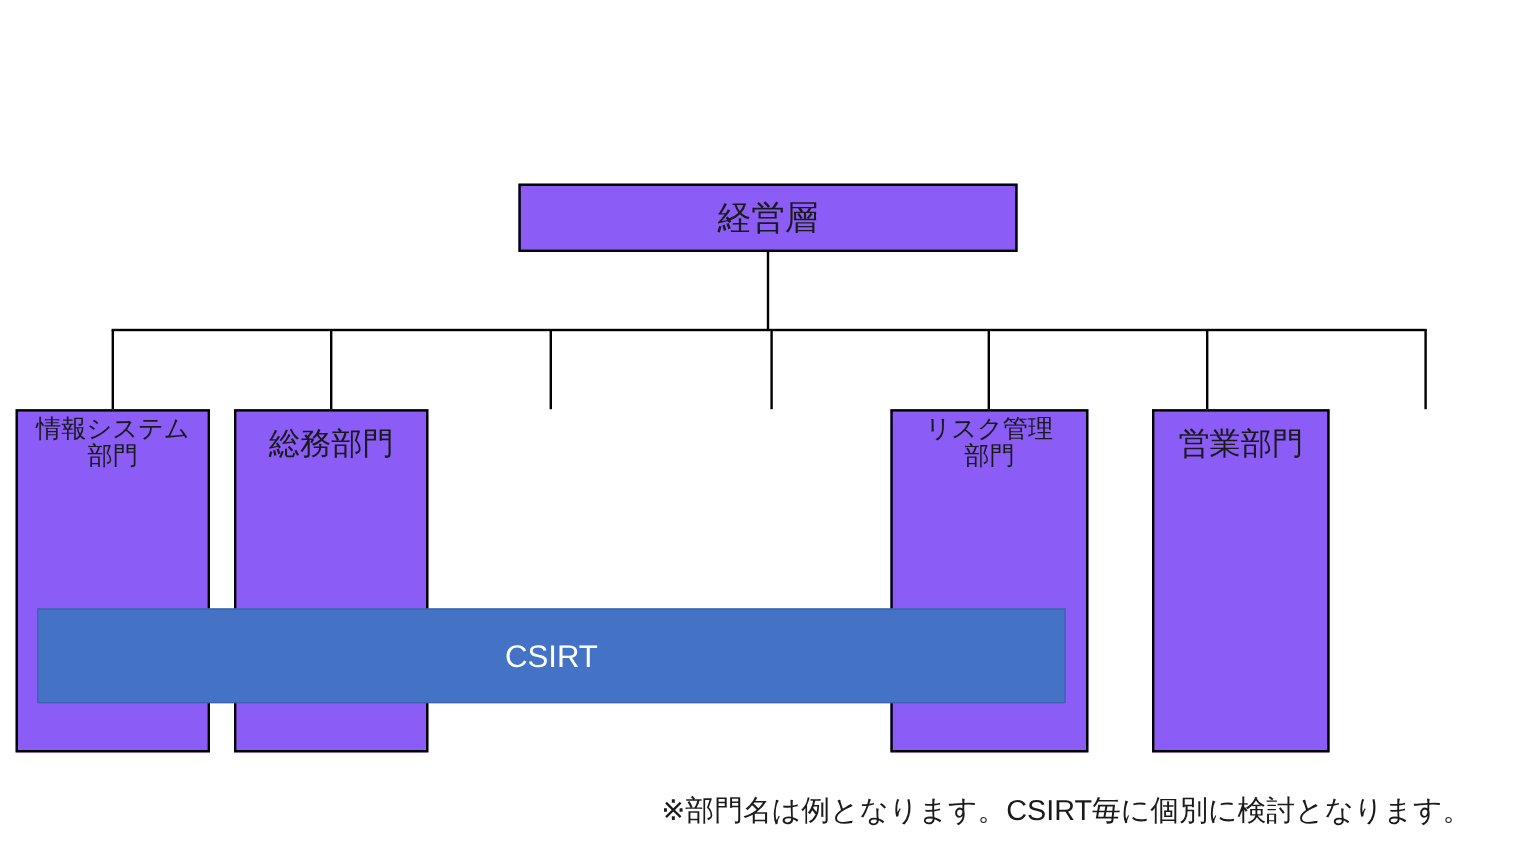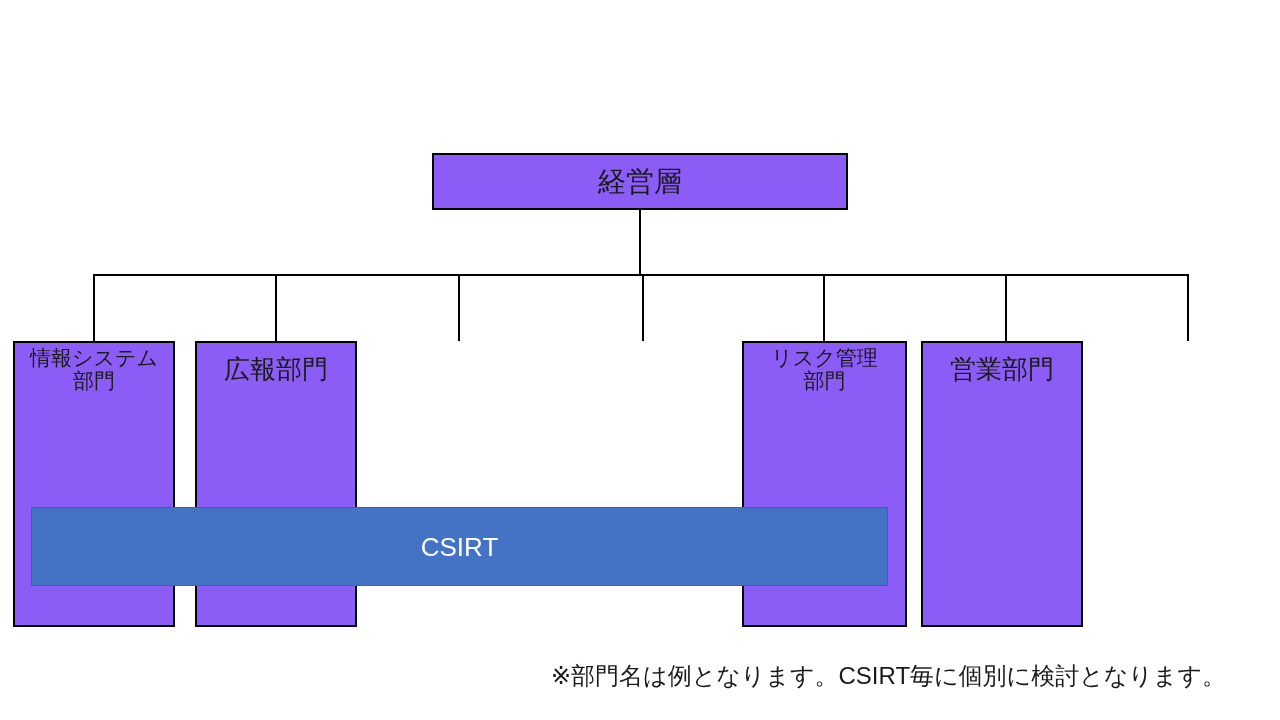--- a/index.html
+++ b/index.html
@@ -64,21 +64,21 @@
   }
   .dept-label.latin {
     font-size: 28px;
   }
 
   .d1 { left: 13px;   width: 162px; }
   .d2 { left: 195px;  width: 162px; }
   .d3 { left: 377px;  width: 165px; }
   .d4 { left: 562px;  width: 164px; }
   .d5 { left: 742px;  width: 165px; }
-  .d6 { left: 921px;  width: 162px; }
+  .d6 { left: 960px;  width: 148px; }
   .d7 { left: 1108px; width: 159px; }
 
   
   .line {
     position: absolute;
     background: #000000;
   }
   .riser      { left: 639px;  top: 210px; width: 2px;    height: 65px; }
   .crossbar   { left: 93px;   top: 274px; width: 1096px; height: 2px;  }
   .drop       { top: 275px; width: 2px; height: 66px; }
@@ -136,21 +136,21 @@
   <div class="line drop c4"></div>
   <div class="line drop c5"></div>
   <div class="line drop c6"></div>
   <div class="line drop c7"></div>
 
   <div class="box dept d1">
     <span class="dept-label small">情報システム
 部門</span>
   </div>
   <div class="box dept d2">
-    <span class="dept-label">広報部門</span>
+    <span class="dept-label">総務部門</span>
   </div>
   <div class="box dept d5">
     <span class="dept-label small">リスク管理
 部門</span>
   </div>
   <div class="box dept d6">
     <span class="dept-label">営業部門</span>
   </div>
 
   <div class="csirt-bar">

